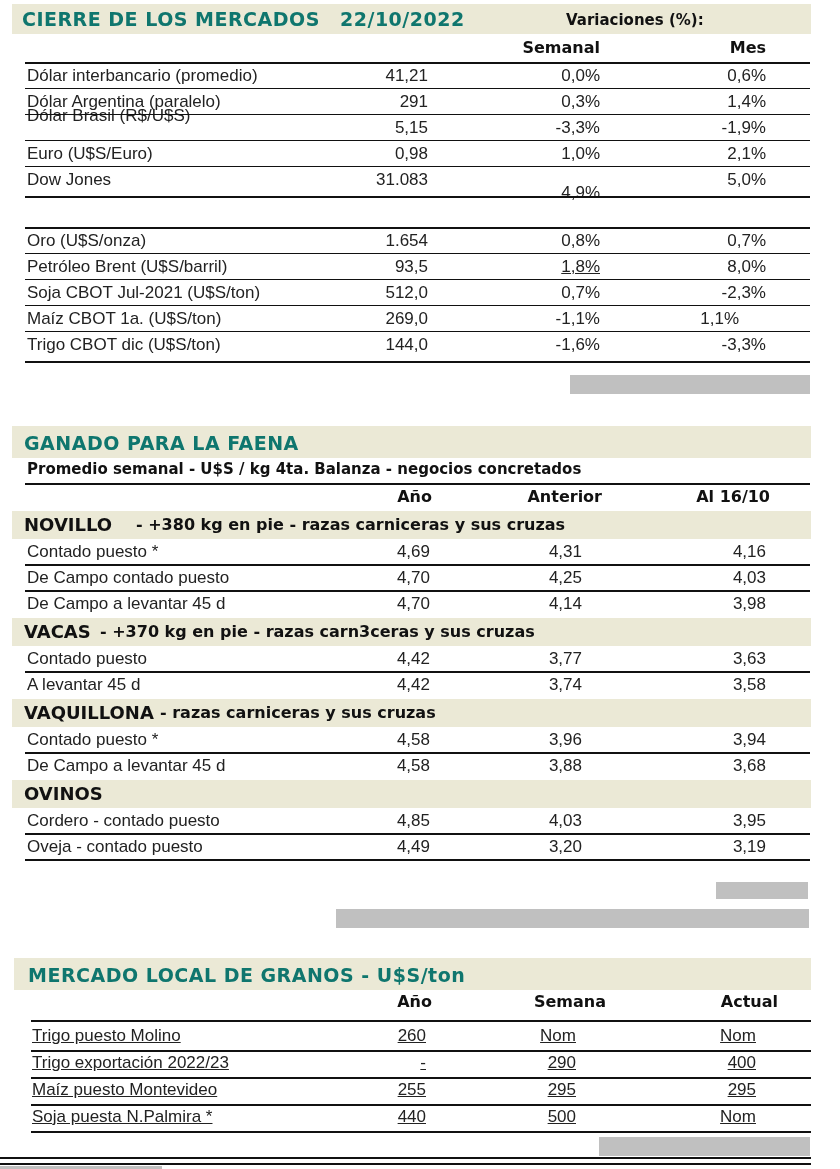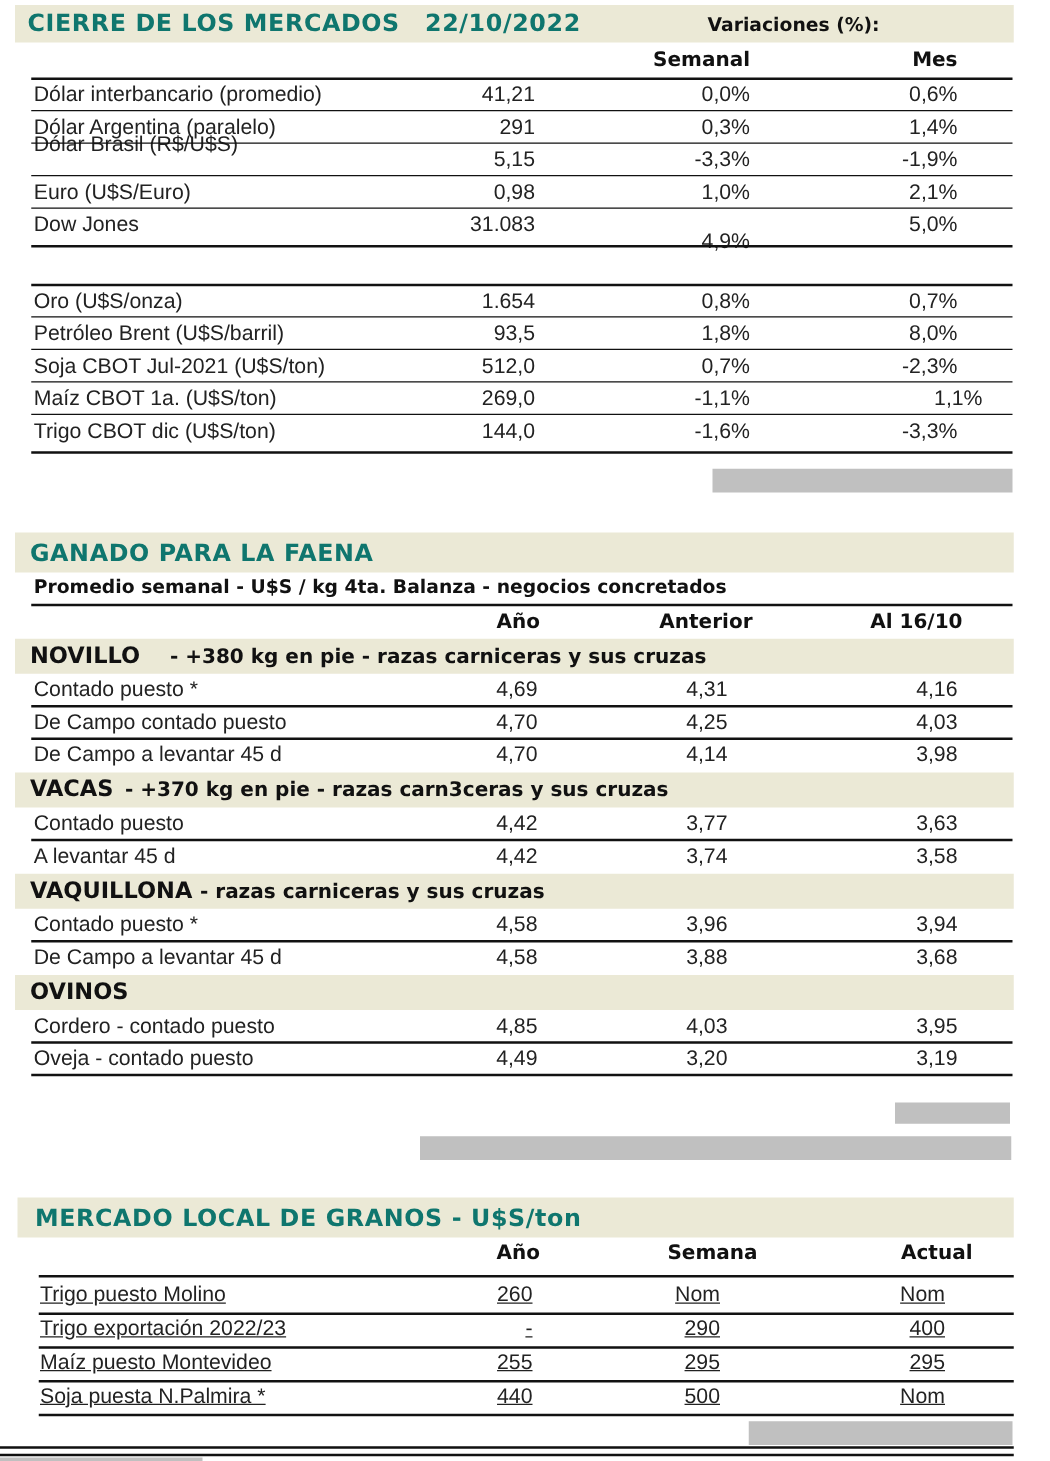--- a/index.html
+++ b/index.html
@@ -75,34 +75,34 @@
   <div id="mk-rows-b">
       <div>
         <div class="abs cell" style="left:27px; top:231px;">Oro (U$S/onza)</div>
         <div class="abs cell num" style="left:300px; top:231px; width:128px;">1.654</div>
         <div class="abs cell num" style="left:500px; top:231px; width:100px;">0,8%</div>
         <div class="abs cell num" style="left:680px; top:231px; width:86px;">0,7%</div>
       </div>
       <div>
         <div class="abs cell" style="left:27px; top:257px;">Petróleo Brent (U$S/barril)</div>
         <div class="abs cell num" style="left:300px; top:257px; width:128px;">93,5</div>
-        <div class="abs cell num" style="left:500px; top:257px; width:100px;">1,8%</div>
+        <div class="abs cell num" style="left:500px; top:257px; width:100px;text-decoration:underline;">1,8%</div>
         <div class="abs cell num" style="left:680px; top:257px; width:86px;">8,0%</div>
       </div>
       <div>
         <div class="abs cell" style="left:27px; top:283px;">Soja CBOT Jul-2021 (U$S/ton)</div>
         <div class="abs cell num" style="left:300px; top:283px; width:128px;">512,0</div>
         <div class="abs cell num" style="left:500px; top:283px; width:100px;">0,7%</div>
         <div class="abs cell num" style="left:680px; top:283px; width:86px;">-2,3%</div>
       </div>
       <div>
         <div class="abs cell" style="left:27px; top:309px;">Maíz CBOT 1a. (U$S/ton)</div>
         <div class="abs cell num" style="left:300px; top:309px; width:128px;">269,0</div>
         <div class="abs cell num" style="left:500px; top:309px; width:100px;">-1,1%</div>
-        <div class="abs cell num" style="left:700px; top:309px; width:86px;">1,1%</div>
+        <div class="abs cell num" style="left:653px; top:309px; width:86px;">1,1%</div>
       </div>
       <div>
         <div class="abs cell" style="left:27px; top:335px;">Trigo CBOT dic (U$S/ton)</div>
         <div class="abs cell num" style="left:300px; top:335px; width:128px;">144,0</div>
         <div class="abs cell num" style="left:500px; top:335px; width:100px;">-1,6%</div>
         <div class="abs cell num" style="left:680px; top:335px; width:86px;">-3,3%</div>
       </div>
       <div class="rule-thin" style="left:25px; top:227px; width:785px; height:2px;"></div>
       <div class="rule-thin" style="left:25px; top:253px; width:785px; height:1px;"></div>
       <div class="rule-thin" style="left:25px; top:279px; width:785px; height:1px;"></div>

